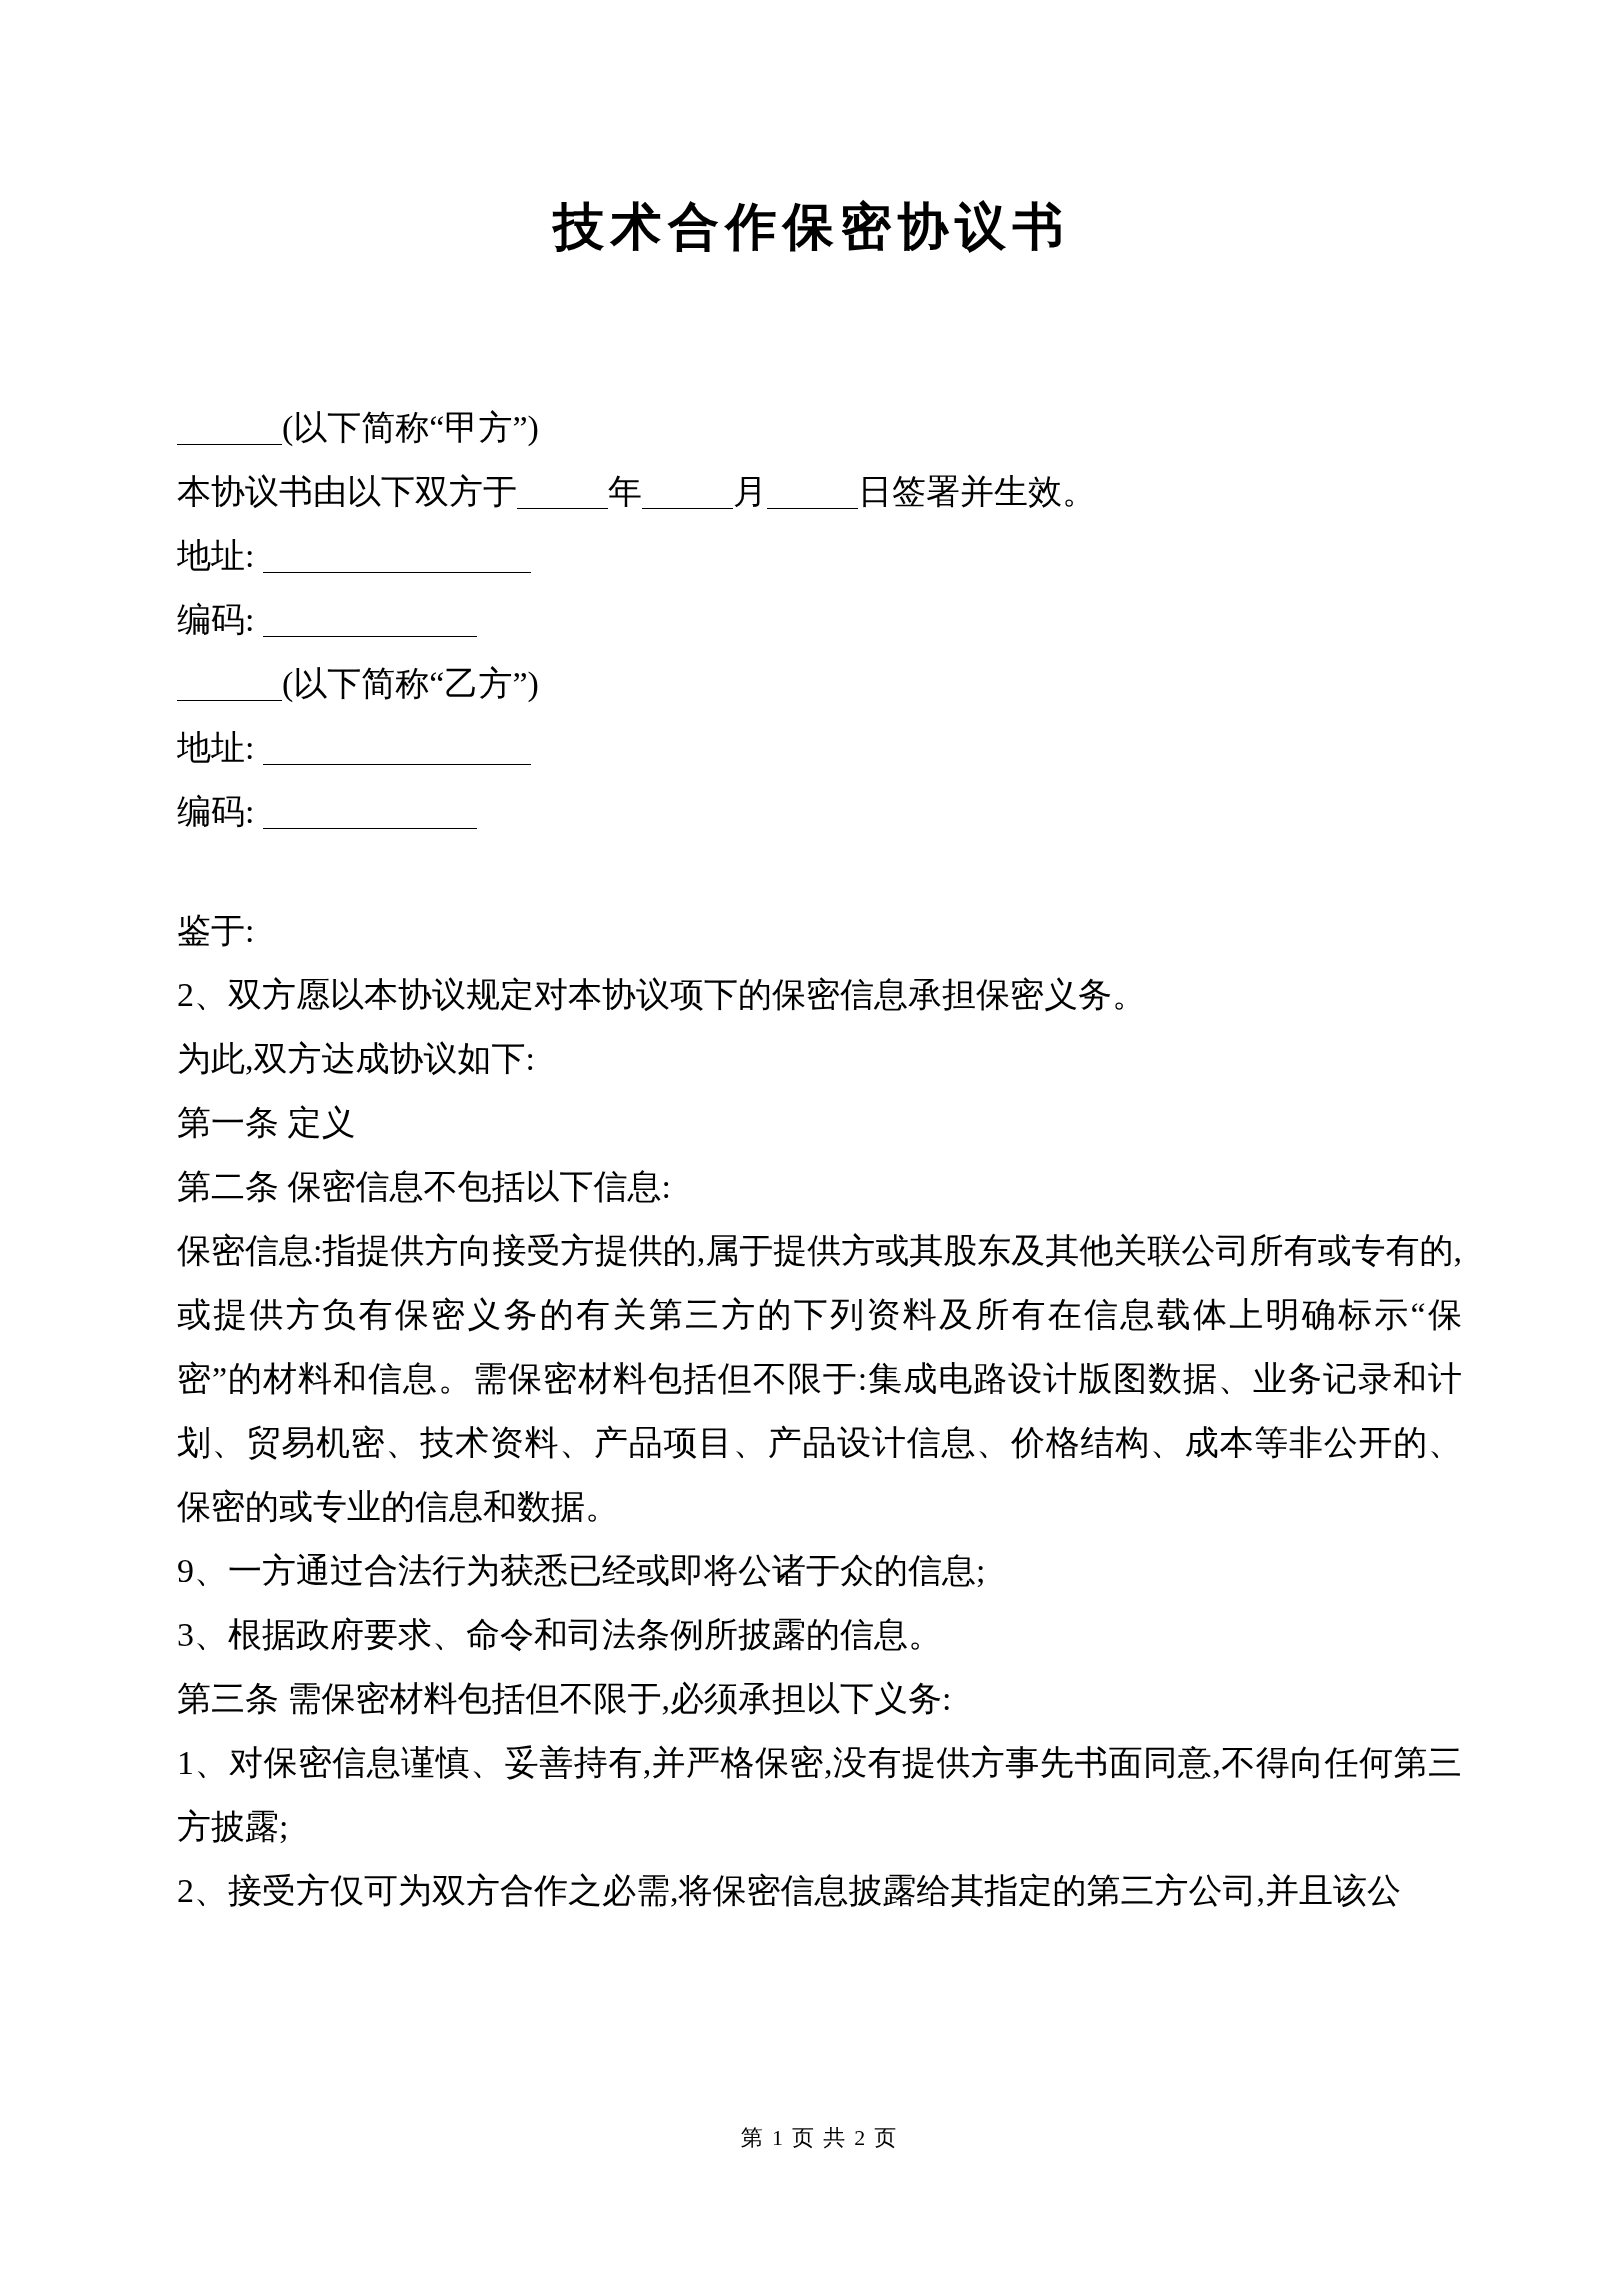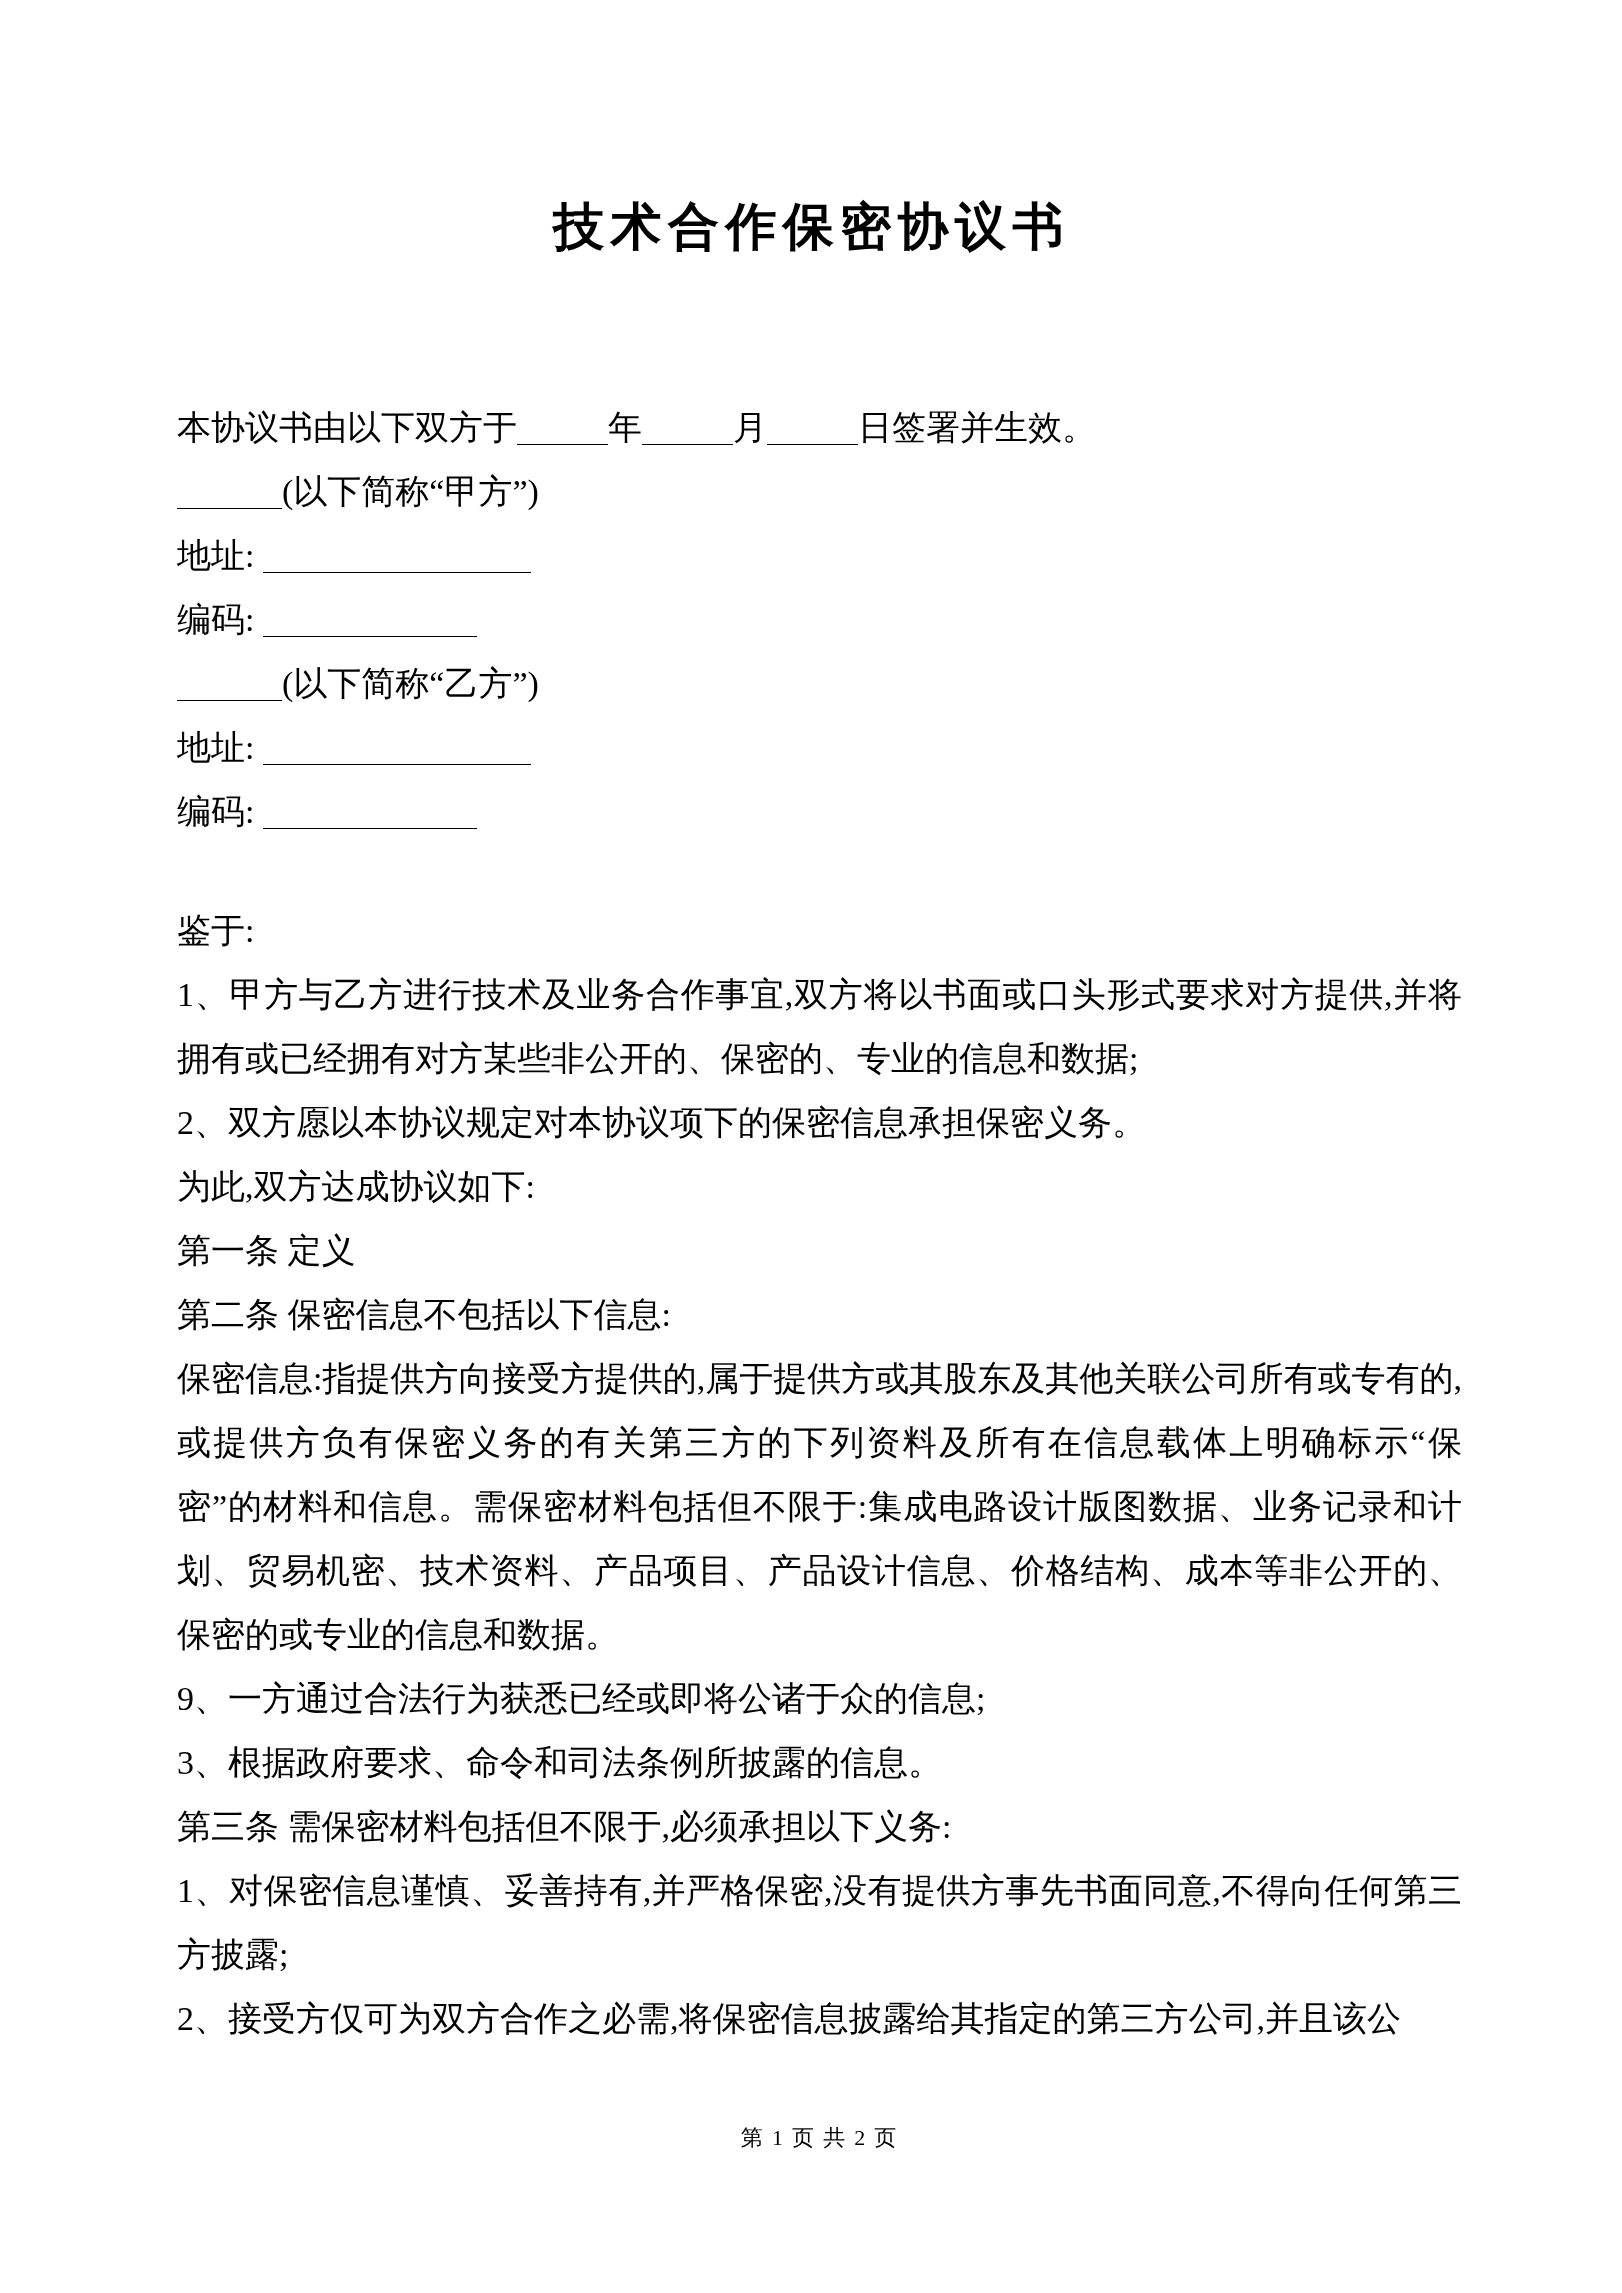--- a/index.html
+++ b/index.html
@@ -57,39 +57,38 @@
 </head>
 <body>
 
 <div class="page">
 
   <h1 class="title">技术合作保密协议书</h1>
 
   <div class="content">
     <div class="intro">
 
+      <p><span class="blank w115"></span><span>(以下简称“甲方”)</span></p>
+
       <p><span>本协议书由以下双方于</span><span class="blank w100"></span><span>年</span><span class="blank w100"></span><span>月</span><span class="blank w100"></span><span>日签署并生效。</span></p>
-
-      <p><span class="blank w115"></span><span>(以下简称“甲方”)</span></p>
 
       <p><span>地址:</span><span class="blank w295 ml10"></span></p>
 
       <p><span>编码:</span><span class="blank w235 ml10"></span></p>
 
       <p><span class="blank w115"></span><span>(以下简称“乙方”)</span></p>
 
       <p><span>地址:</span><span class="blank w295 ml10"></span></p>
 
       <p><span>编码:</span><span class="blank w235 ml10"></span></p>
 
     </div>
 
     <div class="body-text">
       <p>鉴于:</p>
-      <p>1、甲方与乙方进行技术及业务合作事宜,双方将以书面或口头形式要求对方提供,并将拥有或已经拥有对方某些非公开的、保密的、专业的信息和数据;</p>
       <p>2、双方愿以本协议规定对本协议项下的保密信息承担保密义务。</p>
       <p>为此,双方达成协议如下:</p>
       <p>第一条 定义</p>
       <p>第二条 保密信息不包括以下信息:</p>
       <p>保密信息:指提供方向接受方提供的,属于提供方或其股东及其他关联公司所有或专有的,或提供方负有保密义务的有关第三方的下列资料及所有在信息载体上明确标示“保密”的材料和信息。需保密材料包括但不限于:集成电路设计版图数据、业务记录和计划、贸易机密、技术资料、产品项目、产品设计信息、价格结构、成本等非公开的、保密的或专业的信息和数据。</p>
       <p>9、一方通过合法行为获悉已经或即将公诸于众的信息;</p>
       <p>3、根据政府要求、命令和司法条例所披露的信息。</p>
       <p>第三条 需保密材料包括但不限于,必须承担以下义务:</p>
       <p>1、对保密信息谨慎、妥善持有,并严格保密,没有提供方事先书面同意,不得向任何第三方披露;</p>
       <p>2、接受方仅可为双方合作之必需,将保密信息披露给其指定的第三方公司,并且该公</p>

